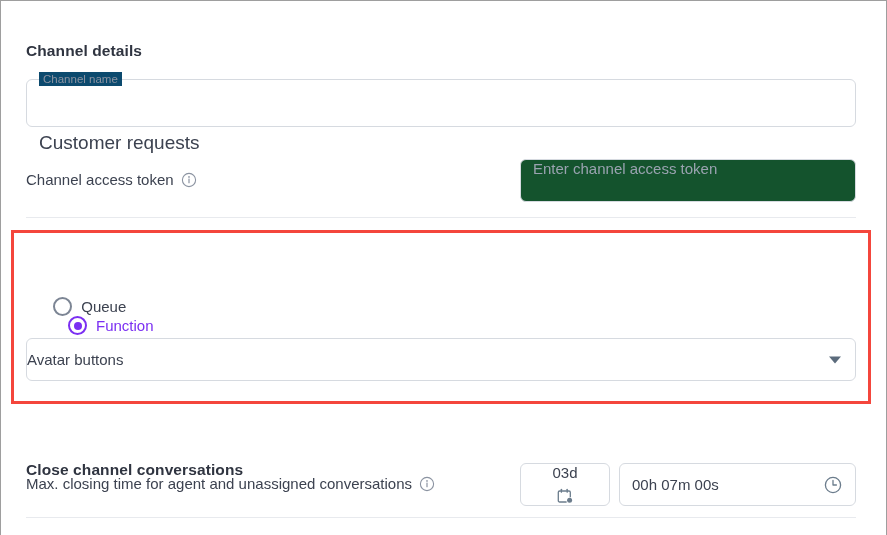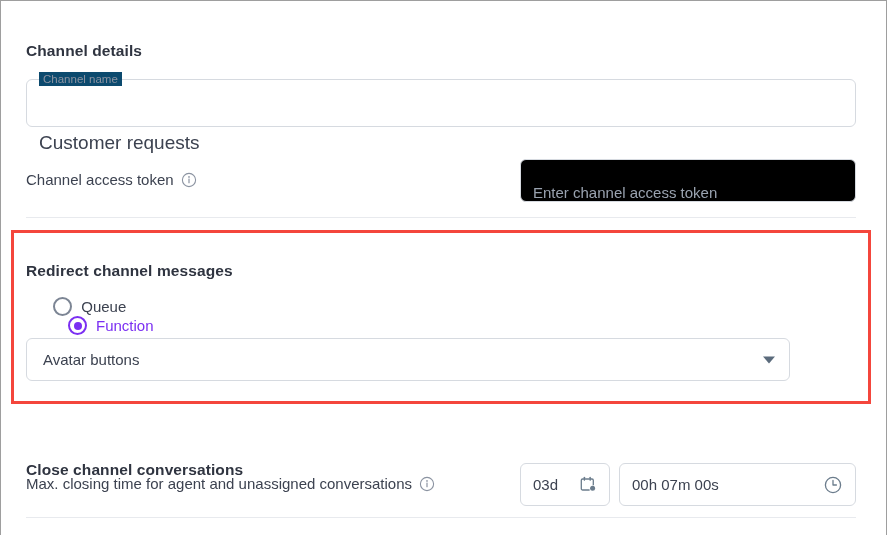--- a/index.html
+++ b/index.html
@@ -74,23 +74,23 @@
     display: flex;
     align-items: center;
     gap: 7px;
   }
   .s-token-label { left: 25px; top: 170px; }
 
   .text-input {
     position: absolute;
     border: 1px solid #d6dae0;
     border-radius: 6px;
-    background: #000000;
-    display: flex;
-    align-items: flex-end;
+    background: #14532d;
+    display: flex;
+    align-items: flex-start;
     padding: 0 12px;
     font-size: 15px;
     color: #3c4250;
   }
   .text-input .ph { color: #9aa3b0; }
   .s-token-input { left: 519px; top: 158px; width: 336px; height: 43px; }
 
   .divider {
     position: absolute;
     left: 25px;
@@ -147,27 +147,27 @@
     left: 3.5px; top: 3.5px;
     width: 8px; height: 8px;
     border-radius: 50%;
     background: #7b2ff2;
   }
   .radio-opt.selected .radio-label { color: #7b2ff2; }
 
   .select-box {
     position: absolute;
     left: 25px; top: 337px;
-    width: 764px; height: 43px;
-    border: 1px solid #d6dae0;
-    border-radius: 6px;
-    background: #fff;
-    display: flex;
-    align-items: center;
-    padding: 0 16px;
+    width: 830px; height: 43px;
+    border: 1px solid #d6dae0;
+    border-radius: 6px;
+    background: #fff;
+    display: flex;
+    align-items: center;
+    padding: 0 0;
     font-size: 15px;
     color: #3c4250;
     cursor: pointer;
   }
   .select-arrow {
     position: absolute;
     right: 14px; top: 50%;
     transform: translateY(-50%);
     width: 0; height: 0;
     border-left: 6px solid transparent;
@@ -184,21 +184,21 @@
     border: 1px solid #d6dae0;
     border-radius: 6px;
     background: #fff;
     display: flex;
     align-items: center;
     justify-content: space-between;
     padding: 0 12px;
     font-size: 15px;
     color: #3c4250;
   }
-  .s-days-input  { left: 519px; top: 462px; width: 90px;  height: 43px; }
+  .s-days-input  { left: 519px; top: 462px; width: 90px;  height: 43px; flex-direction: column; }
   .s-time-input  { left: 618px; top: 462px; width: 237px; height: 43px; }
 
   .icon { flex: 0 0 auto; display: inline-flex; line-height: 0; }
 </style>
 </head>
 <body>
 
 <div class="panel">
   <div class="content">
 
@@ -219,21 +219,20 @@
         </svg>
       </span>
     </div>
 
     <div class="text-input s-token-input">
       <span class="ph">Enter channel access token</span>
     </div>
 
     <div class="divider div-1"></div>
 
-    <div class="section-title s-redirect-title">Redirect channel messages</div>
 
     <div class="radio-group">
       <label class="radio-opt">
         <span class="radio-dot"></span>
         <span class="radio-label">Queue</span>
       </label>
       <label class="radio-opt selected">
         <span class="radio-dot"></span>
         <span class="radio-label">Function</span>
       </label>

